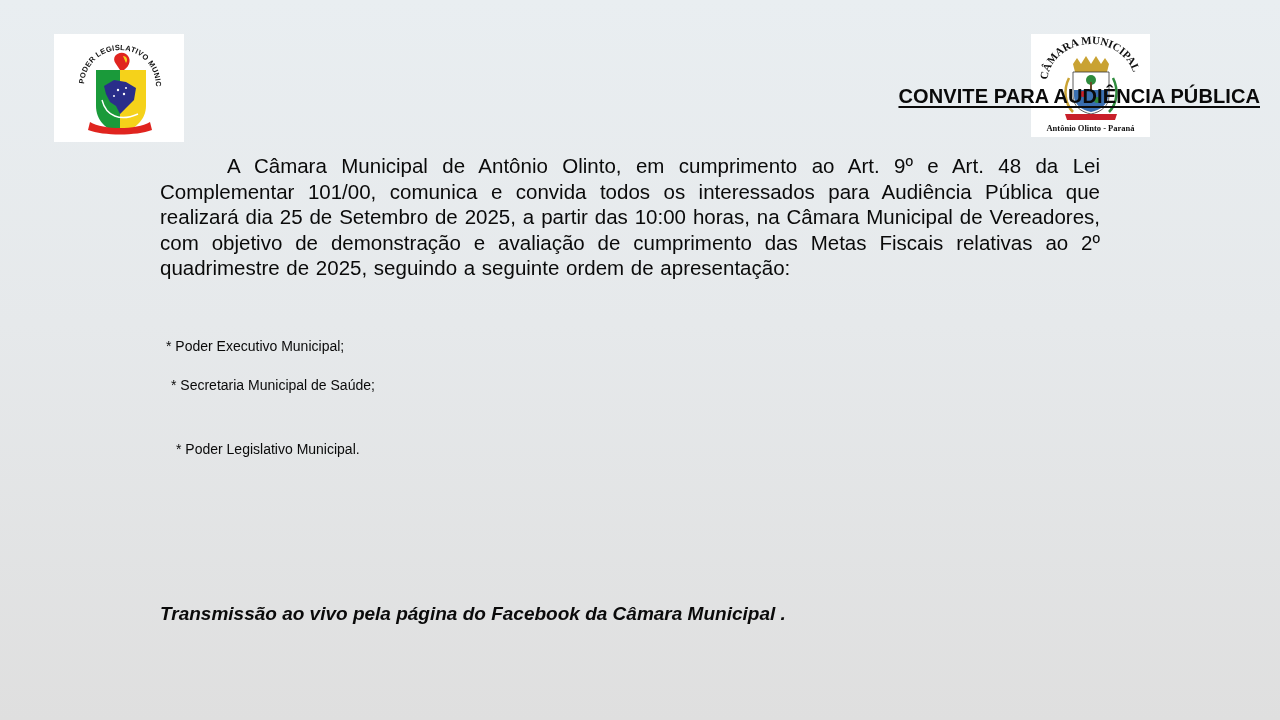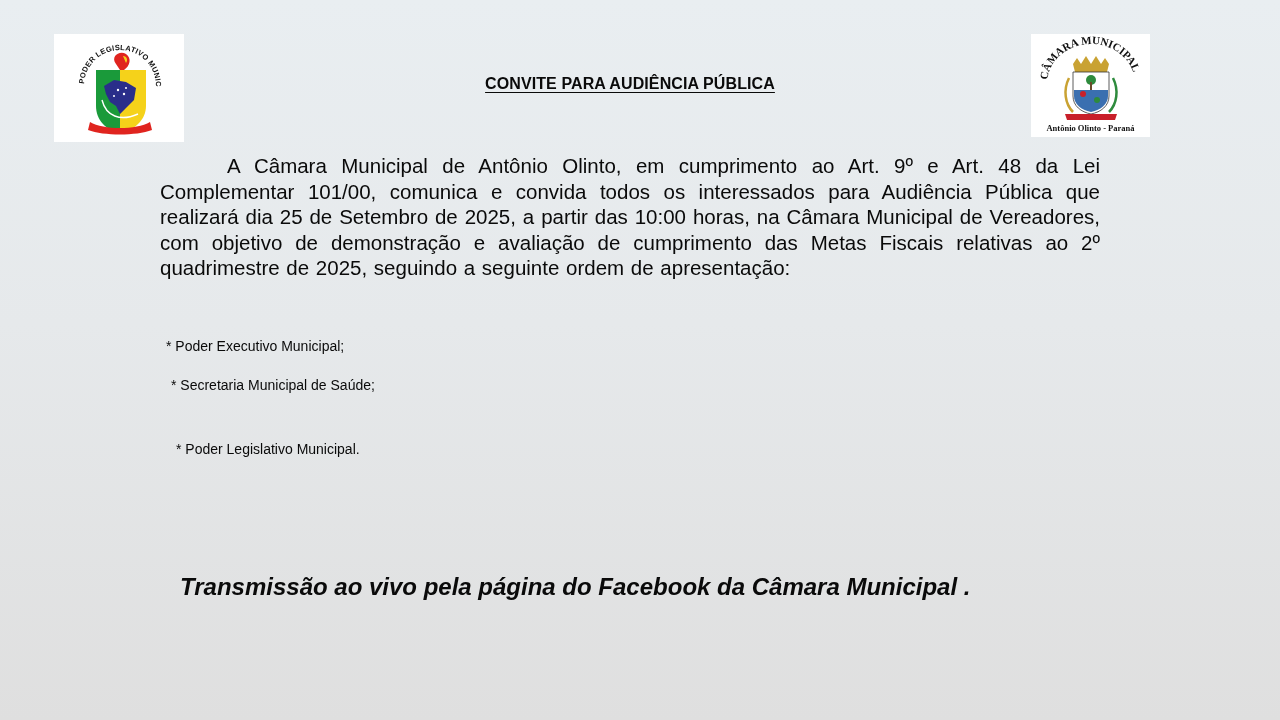--- a/index.html
+++ b/index.html
@@ -34,23 +34,23 @@
     }
     .logo svg {
       display: block;
       width: 100%;
       height: 100%;
     }
     .title {
       position: absolute;
       left: 0;
       width: 1260px;
-      top: 64px;
-      text-align: center;
-      font-size: 16px;
+      top: 72px;
+      text-align: right;
+      font-size: 20px;
       font-weight: bold;
       text-decoration: underline;
       text-underline-offset: 3px;
       letter-spacing: 0.1px;
     }
     .body-text {
       position: absolute;
       left: 160px;
       top: 153px;
       width: 940px;
@@ -74,26 +74,25 @@
       position: absolute;
       font-size: 14px;
       white-space: nowrap;
     }
     .agenda li:nth-child(1) { left: 166px; top: 2px; }
     .agenda li:nth-child(2) { left: 171px; top: 41px; text-align: right; }
     .agenda li:nth-child(3) { left: 176px; top: 81px; margin-top: 24px; }
     .footer-note {
       position: absolute;
       left: 160px;
-      top: 573px;
-      font-size: 24px;
+      top: 603px;
+      font-size: 19px;
       font-weight: bold;
       font-style: italic;
       white-space: nowrap;
-      margin-left: 20px;
     }
   </style>
 </head>
 <body>
 
 <div class="logo logo-left">
   <svg viewBox="0 0 130 108">
     <defs>
       <path id="arcL" d="M30,52 A36,36 0 0,1 102,52"></path>
     </defs>

